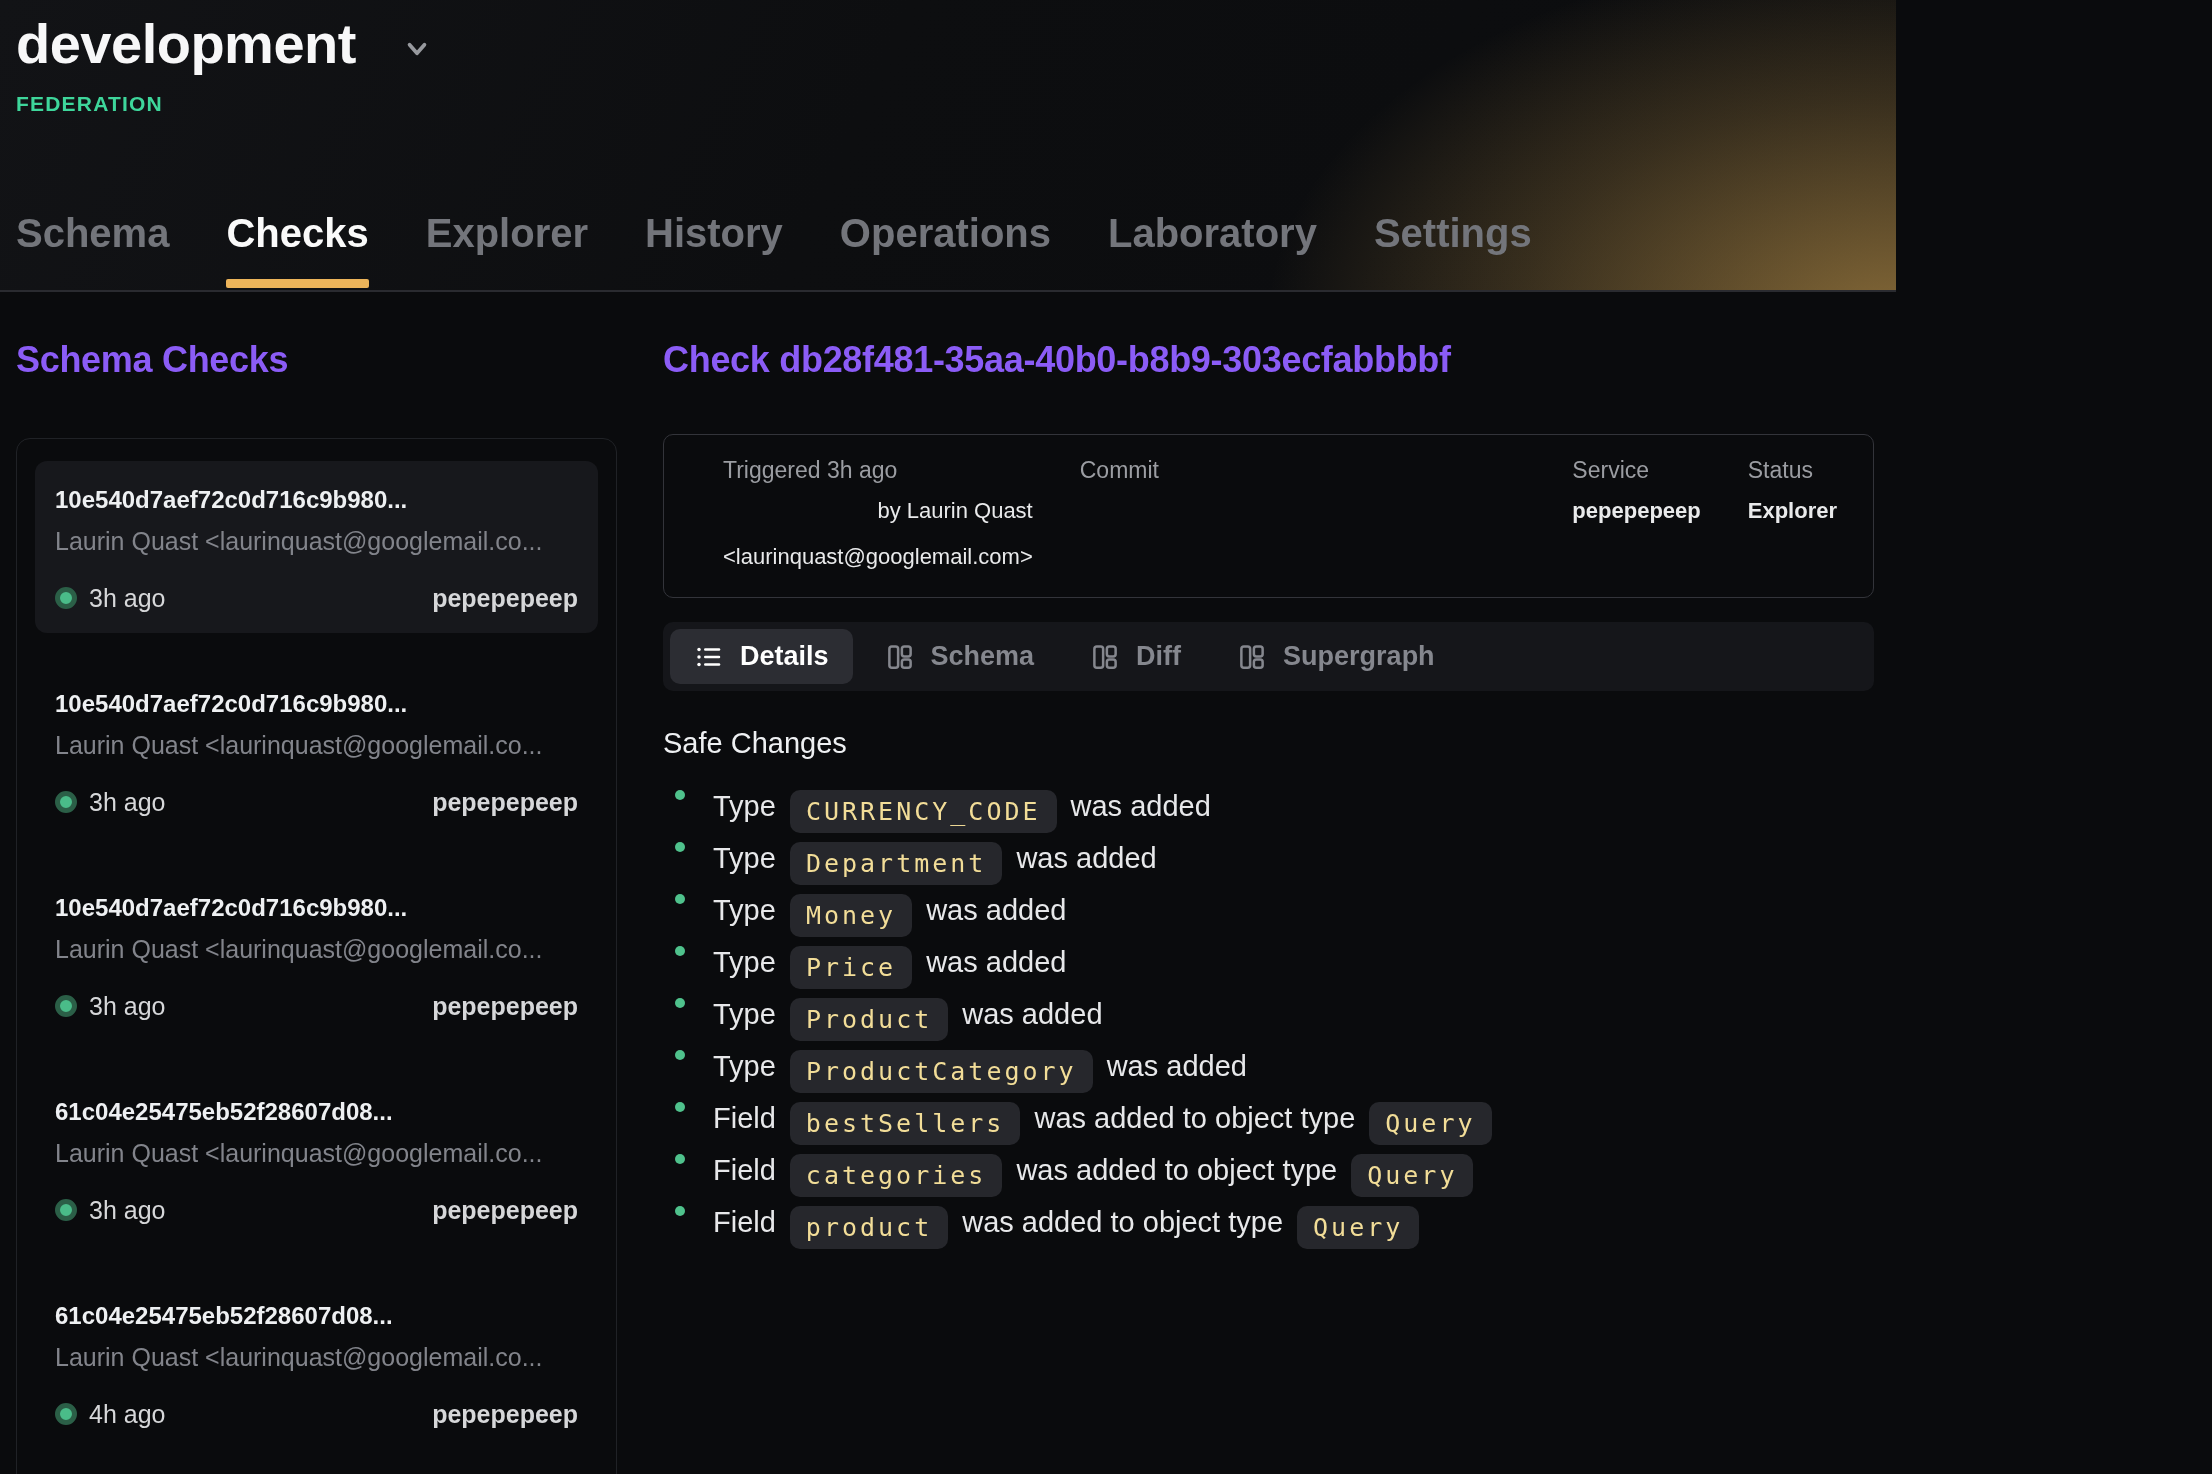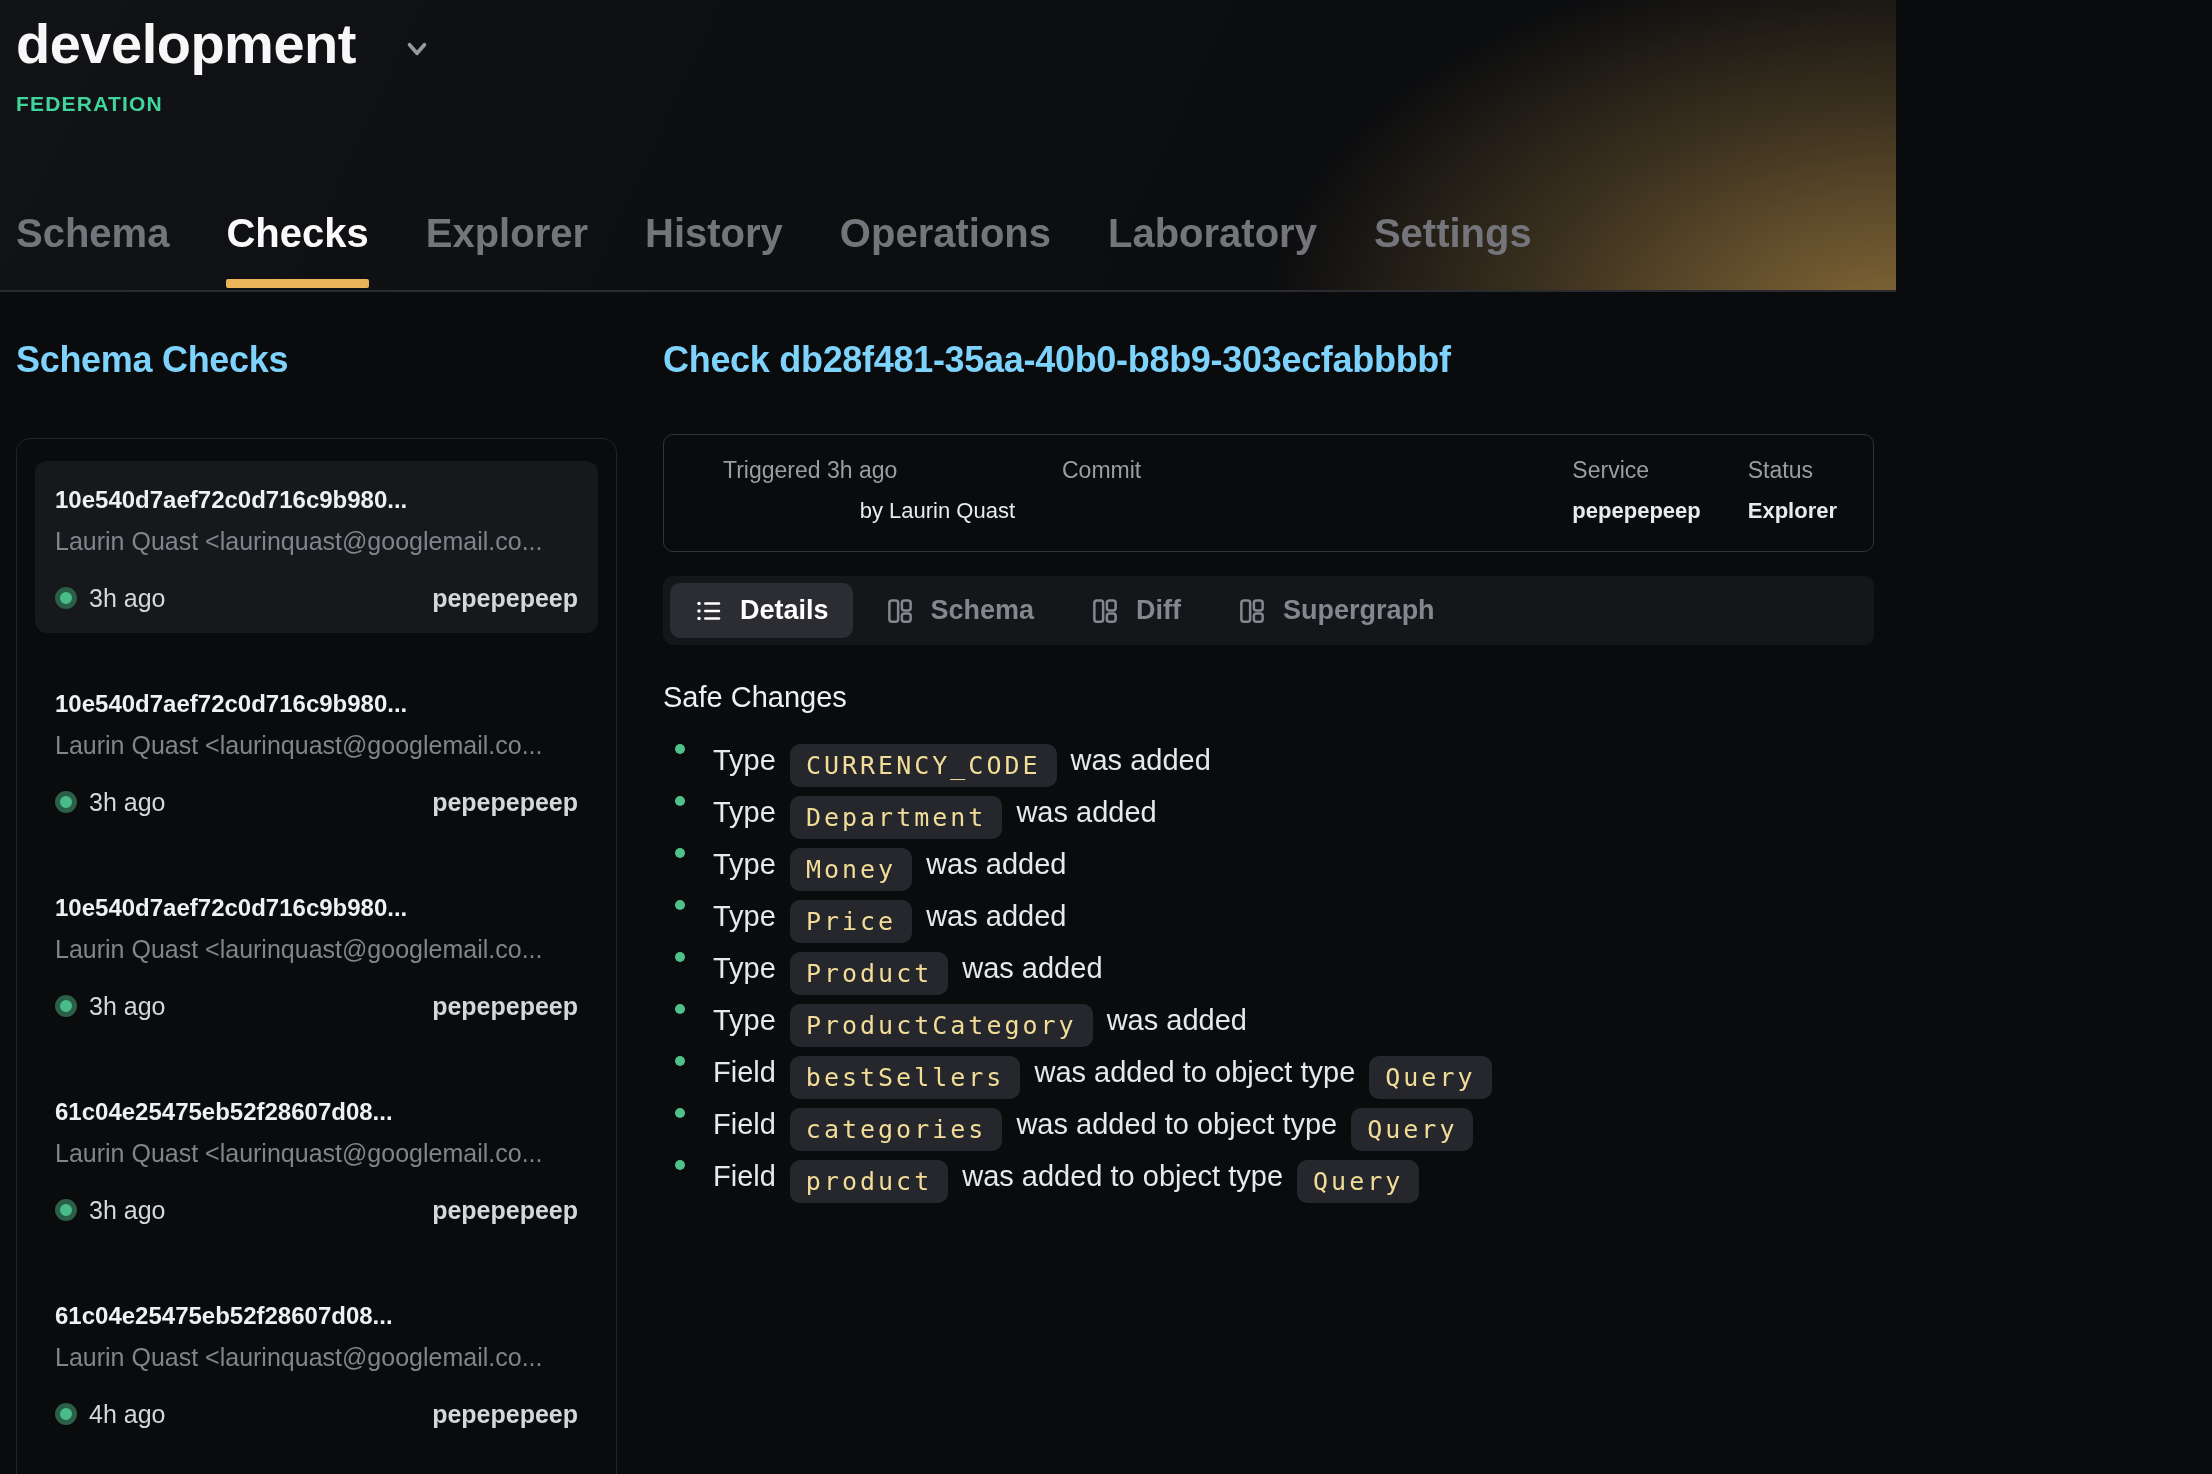--- a/index.html
+++ b/index.html
@@ -21,21 +21,21 @@
   .project-badge { margin-top:16px; font-size:21px; font-weight:700; letter-spacing:1.2px; color:#3ed69b; }
   .main-nav { position:absolute; left:16px; bottom:0; display:flex; gap:57px; }
   .nav-tab { position:relative; font-size:40px; font-weight:600; color:#73757b; padding-bottom:34px; cursor:pointer; text-decoration:none; }
   .nav-tab.active { color:#fafafa; }
   .tab-underline { position:absolute; left:0; right:0; bottom:2px; height:9px; border-radius:2px; background:#ecb45a; }
 
   
   .content { display:flex; align-items:flex-start; }
   .left-col { width:601px; margin-left:16px; flex:none; }
   .main-col { flex:1; margin-left:46px; margin-right:22px; min-width:0; }
-  .section-heading { margin-top:46px; font-size:36px; font-weight:700; line-height:44px; letter-spacing:-0.3px; color:#7dd3fc; white-space:nowrap; }
+  .section-heading { margin-top:46px; font-size:36px; font-weight:700; line-height:44px; letter-spacing:-0.3px; color:#8b5cf6; white-space:nowrap; }
 
   
   .checks-list { margin-top:56px; border:1px solid #202226; border-radius:14px; padding:22px 18px; height:1120px; }
   .check-card { padding:20px; border-radius:12px; margin-bottom:32px; cursor:pointer; }
   .check-card.selected { background:#17181c; }
   .check-hash { font-size:24px; font-weight:700; color:#eef0f2; line-height:38px; white-space:nowrap; overflow:hidden; }
   .check-author { margin-top:6px; font-size:25px; color:#82848b; line-height:32px; white-space:nowrap; overflow:hidden; }
   .check-meta { margin-top:26px; display:flex; align-items:center; height:30px; }
   .status-dot { width:12px; height:12px; border-radius:50%; background:#4abc89; border:5px solid #2b5f47; box-sizing:content-box; margin-right:12px; flex:none; }
   .check-time { font-size:25px; color:#d6d7d9; }
@@ -148,20 +148,21 @@
       </div>
     </aside>
 
     <main class="main-col">
       <h2 class="section-heading">Check db28f481-35aa-40b0-b8b9-303ecfabbbbf</h2>
 
       <div class="meta-box">
         <div class="meta-cell c1">
           <div class="meta-label">Triggered 3h ago</div>
           <div class="meta-value">by Laurin Quast</div>
+          <div class="meta-value">&lt;laurinquast@googlemail.com&gt;</div>
         </div>
         <div class="meta-cell c2">
           <div class="meta-label">Commit</div>
         </div>
         <div class="meta-cell c3">
           <div class="meta-label">Service</div>
           <div class="meta-value bold">pepepepeep</div>
         </div>
         <div class="meta-cell c4">
           <div class="meta-label">Status</div>

